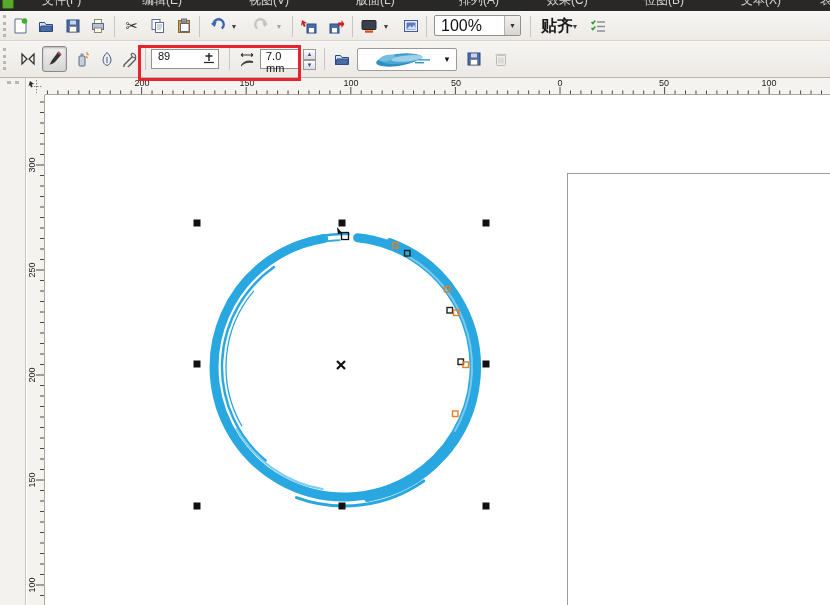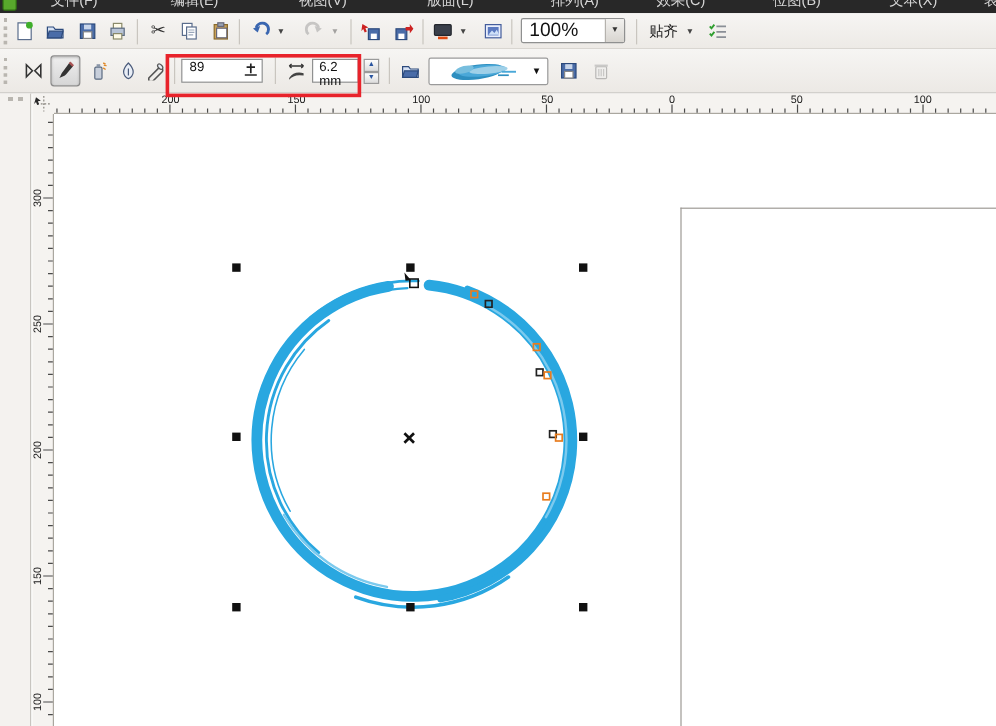--- a/index.html
+++ b/index.html
@@ -17,21 +17,21 @@
   .propbar{position:absolute;left:0;top:41px;width:830px;height:37px;background:linear-gradient(#f6f5f3,#ece9e5);border-bottom:1px solid #b9b6b1;}
   .grip{position:absolute;left:3px;width:3px;border-left:3px dotted #b9b6b0;}
   .tsep{position:absolute;width:1px;background:#c9c5bf;}
   .tbtn{position:absolute;width:24px;height:24px;display:flex;align-items:center;justify-content:center;}
   .tbtn svg{display:block;}
   .ddarrow{position:absolute;width:10px;height:24px;display:flex;align-items:center;justify-content:center;font-size:7px;color:#444;}
   .disabled{opacity:.45;filter:grayscale(1);}
   .combo{position:absolute;height:21px;background:#fff;border:1px solid #8f9090;border-radius:2px;display:flex;align-items:center;}
   .combo .val{flex:1;padding-left:6px;font-size:16px;color:#111;}
   .combo .btn{width:16px;height:100%;background:linear-gradient(#f2f1ef,#d8d5d0);border-left:1px solid #b5b2ad;display:flex;align-items:center;justify-content:center;font-size:7px;color:#333;}
-  .txtbtn{position:absolute;height:24px;display:flex;align-items:center;font-size:12px;color:#1a1a1a;}
+  .txtbtn{position:absolute;height:24px;display:flex;align-items:center;font-size:16px;color:#1a1a1a;font-weight:bold;}
 
   
   .selbtn{border:1px solid #8a8a8a;border-radius:3px;background:linear-gradient(#efefef,#d6d6d6);box-shadow:inset 0 1px 2px rgba(0,0,0,.25);}
   .field{position:absolute;height:20px;background:#fff;border:1px solid #8f9090;display:flex;align-items:flex-start;font-size:11px;color:#111;}
   .spin{position:absolute;width:13px;height:21px;display:flex;flex-direction:column;}
   .spin div{flex:1;border:1px solid #9a9a9a;background:linear-gradient(#fdfdfd,#dcdcdc);font-size:6px;color:#2a55a0;display:flex;align-items:center;justify-content:center;}
   .strokedd{position:absolute;left:357px;top:7px;width:100px;height:23px;background:#fff;border:1px solid #9a9a9a;border-radius:2px;display:flex;align-items:center;}
   .strokedd .prev{flex:1;height:100%;position:relative;}
   .strokedd .arr{width:18px;font-size:8px;color:#111;text-align:center;}
 
@@ -219,21 +219,21 @@
         </span>
     </div>
     <div class="tsep" style="left:229px;top:7px;height:22px"></div>
     <div class="tbtn" style="left:235px;top:6px">
         <svg width="16" height="16" viewBox="0 0 16 16">
           <path d="M2,4 h12 M2,4 l2,-1.6 M2,4 l2,1.6 M14,4 l-2,-1.6 M14,4 l-2,1.6" stroke="#333" stroke-width="1.1" fill="none"></path>
           <path d="M2,14 q4,-6 12,-4 l0,2 q-8,-1.5 -12,3.5 z" fill="#444"></path>
         </svg>
       </div>
     <div class="field" style="left:260px;top:8px;width:39px">
-      <span style="padding-left:5px">6.2 mm</span>
+      <span style="padding-left:5px">7.0 mm</span>
     </div>
     <div class="spin" style="left:303px;top:8px">
         <div>▲</div>
         <div>▼</div>
       </div>
     <div class="tsep" style="left:324px;top:7px;height:22px"></div>
     <div class="tbtn" style="left:330px;top:6px">
         <svg width="16" height="16" viewBox="0 0 16 16">
           <path d="M1.5,4.5 h5 l1.5,2 h6.5 v7 h-13 z" fill="#d7e2f4" stroke="#2c4a7c"></path>
           <path d="M3,8 h11.5 l-1.5,5.5 h-11.5 z" fill="#4a6ca8" stroke="#2c4a7c"></path>

